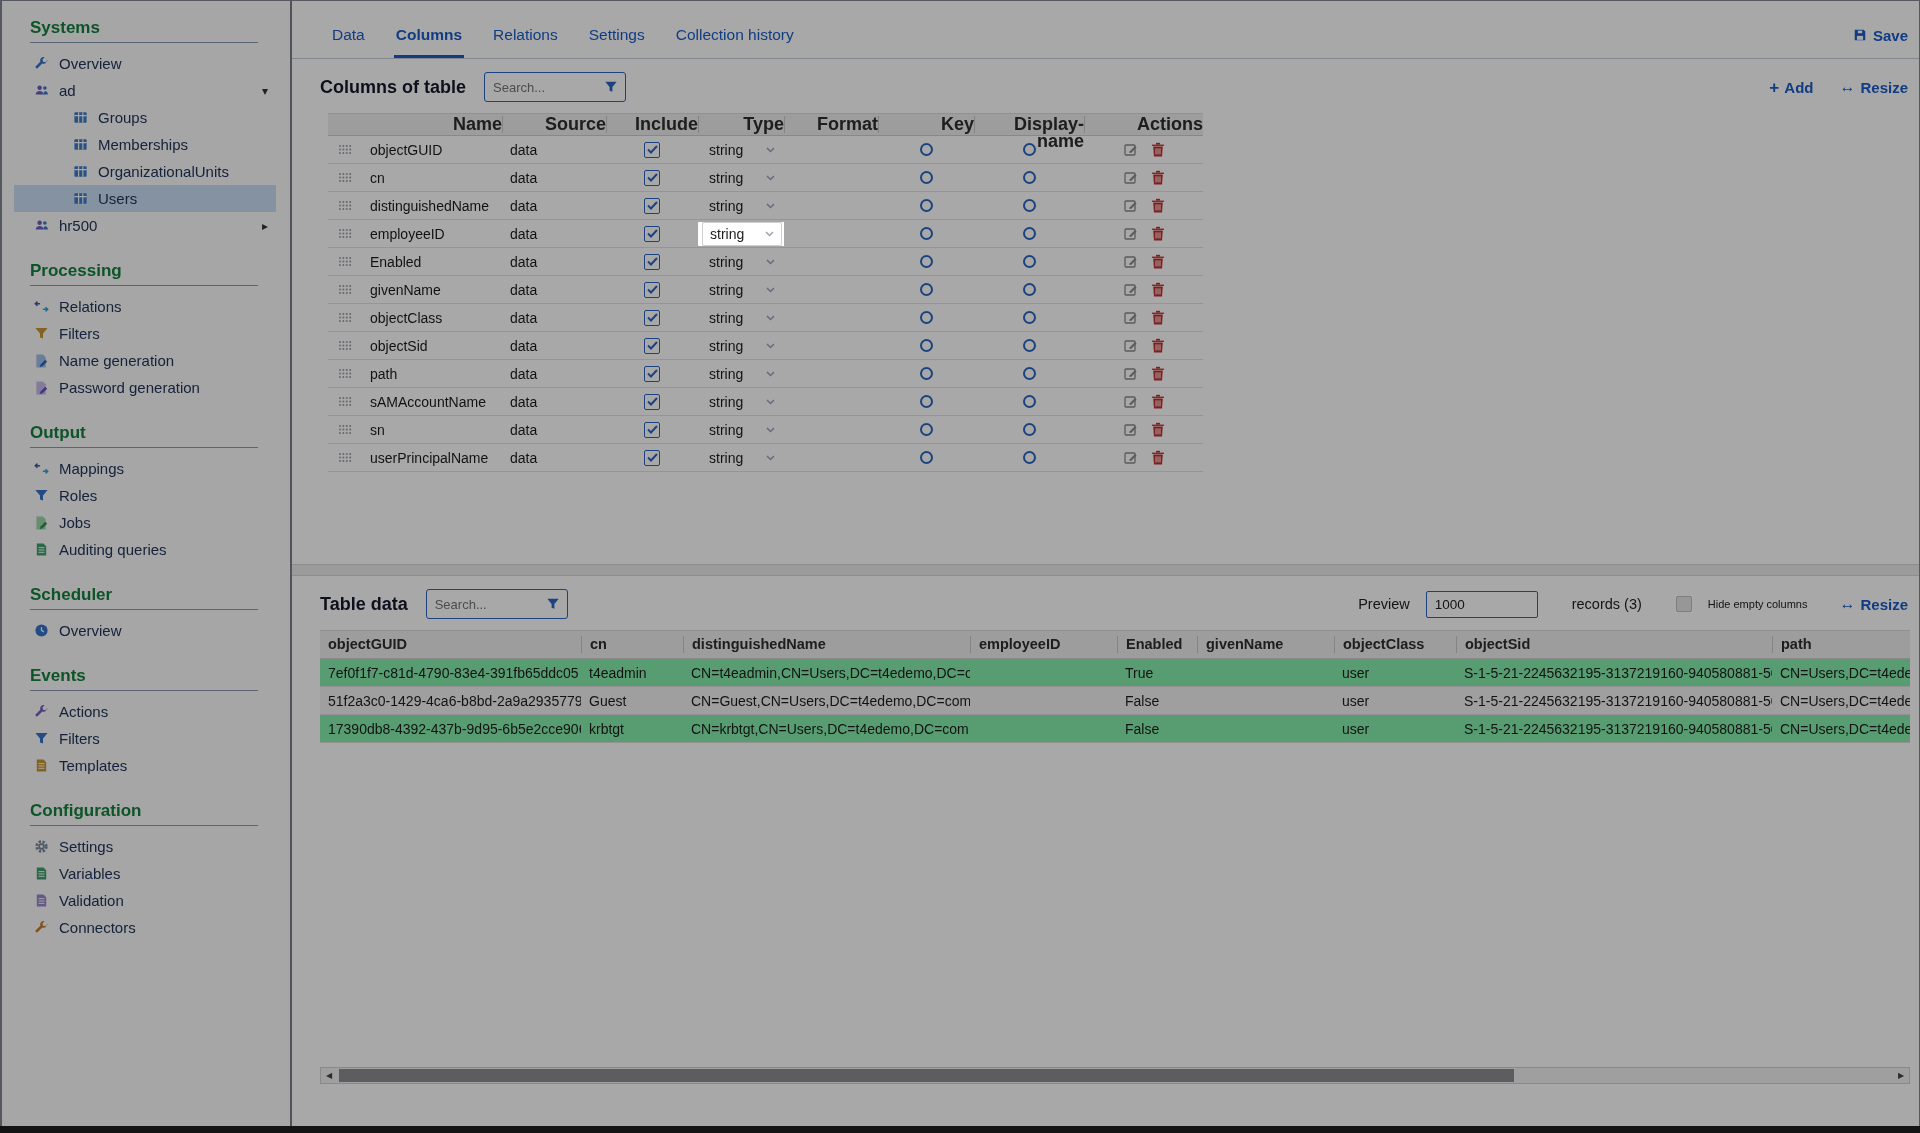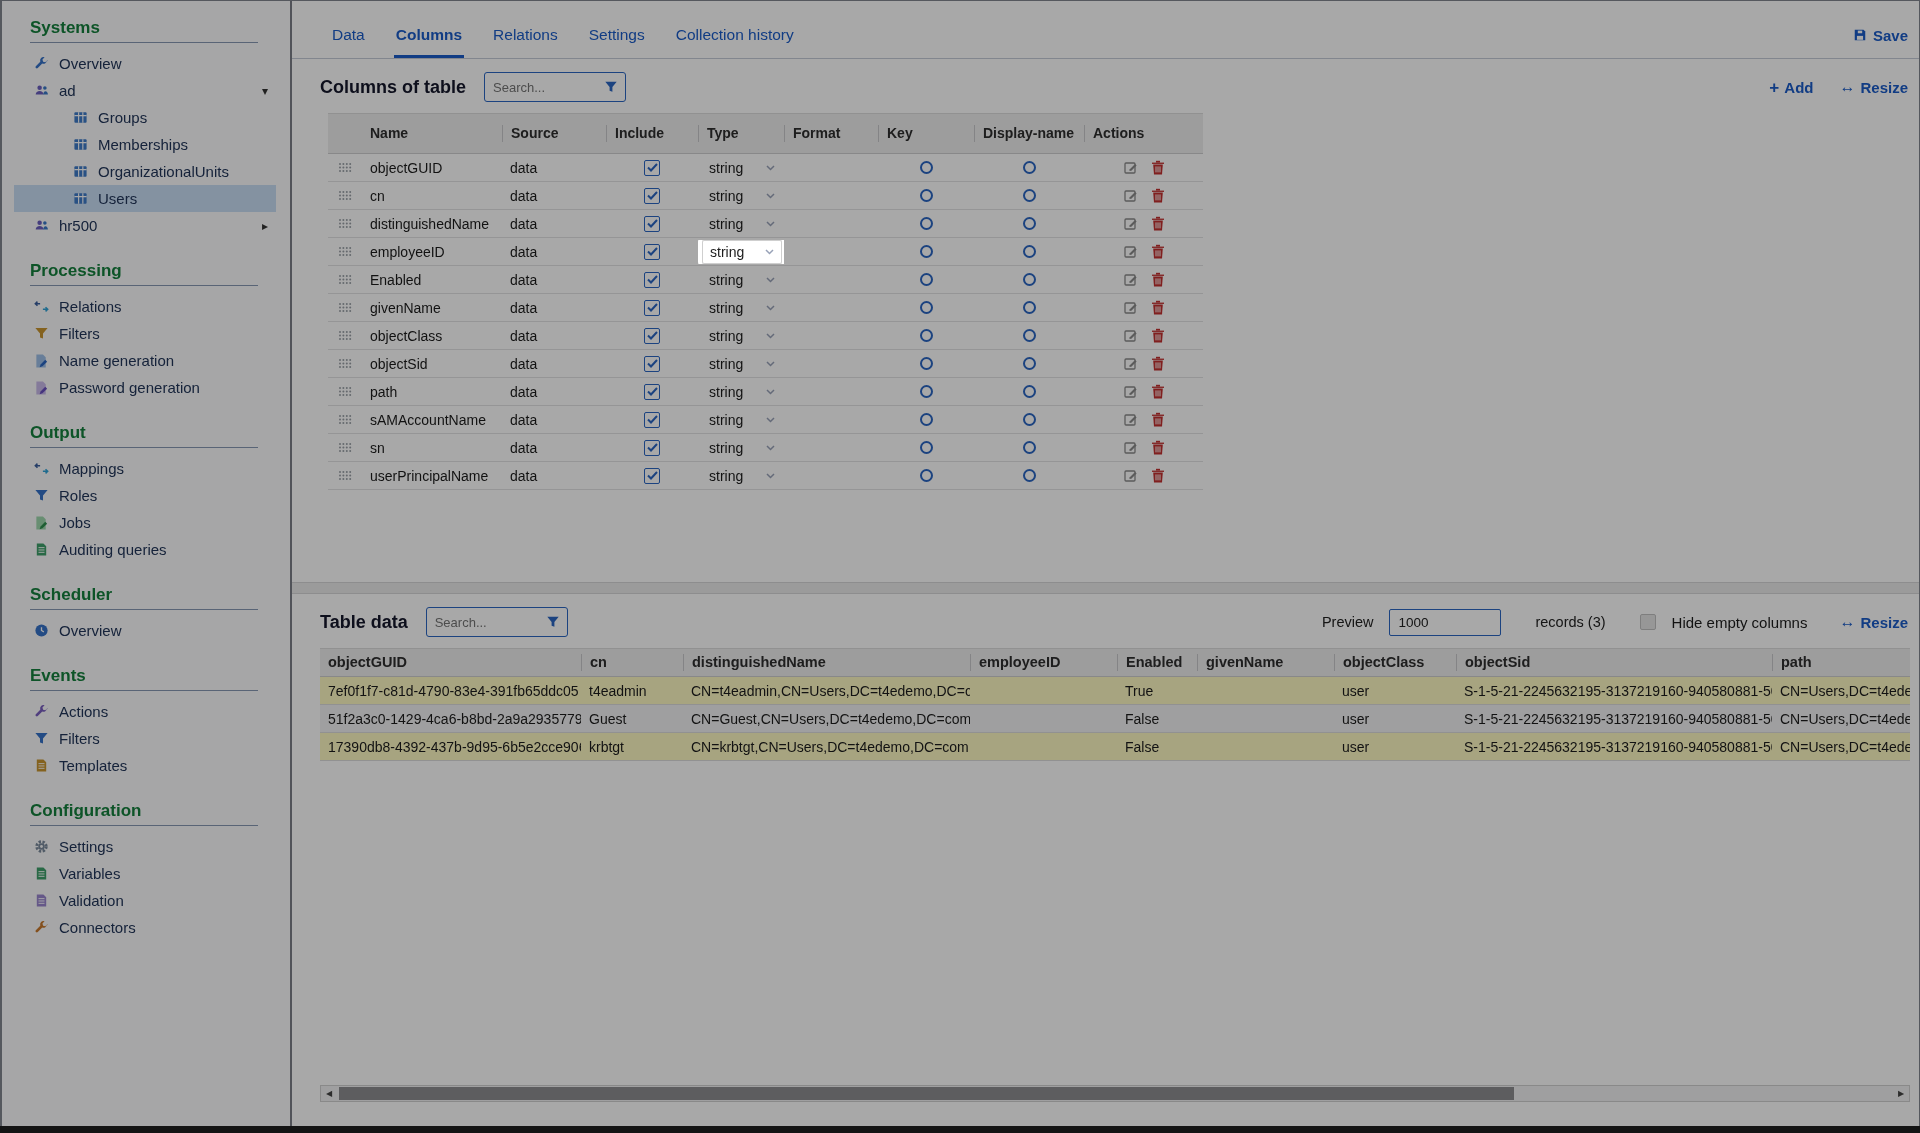--- a/index.html
+++ b/index.html
@@ -71,23 +71,23 @@
   .head-right { margin-left:auto; display:flex; align-items:center; gap:26px; }
 
   
   .col-table { margin-left:36px; width:875px; }
   .col-head, .col-row {
     display:grid;
     grid-template-columns:34px 140px 104px 92px 86px 94px 96px 110px 119px;
     align-items:center;
   }
   .col-head {
-    height:41px; background:#eeeeef;
+    height:23px; background:#eeeeef;
     border-top:1px solid #dcdcdd; border-bottom:1px solid #cfcfd0;
-    font-size:14px; font-weight:600; color:#2e2e2e;
+    font-size:18px; font-weight:600; color:#2e2e2e;text-align:right;
   }
   .col-head .hcell { padding-left:8px; height:17px; line-height:17px; border-left:1px solid #c9c9cb; }
   .col-head .hcell.nb { border-left:none; }
   .col-row { height:28px; border-bottom:1px solid #e3e3e4; font-size:14px; }
   .col-row .cell { padding-left:8px; overflow:hidden; white-space:nowrap; }
   .handle-cell { display:flex; justify-content:center; }
   .center-cell { display:flex; justify-content:center; padding-left:0 !important; }
   .cb {
     width:16px; height:16px; border:1px solid #2b66c2; border-radius:2px;
     background:#fff; display:flex; align-items:center; justify-content:center;
@@ -109,36 +109,36 @@
 
   
   .data-head-right { margin-left:auto; display:flex; align-items:center; gap:16px; }
   .preview-label, .records-label { font-size:14.5px; color:#222; }
   .preview-input {
     width:112px; height:27px; border:1px solid #2b66c2; border-radius:2px;
     font-family:"Liberation Sans",sans-serif; font-size:13.5px; color:#222; padding:0 8px; outline:none;
   }
   .records-label { margin-right:18px;padding-left:18px; }
   .empty-cb { width:16px; height:16px; background:#e6e6e6; border:1px solid #c0c0c0; border-radius:2px; }
-  .hide-empty-label { font-size:15px; color:#1c1c1c; margin-right:16px; }
+  .hide-empty-label { font-size:11px; color:#1c1c1c; margin-right:16px; }
 
   .data-table { margin:4px 12px 0 28px; width:1590px; }
   .dt-head, .dt-row {
     display:grid;
     grid-template-columns:261px 102px 287px 147px 80px 137px 122px 316px 1fr;
     align-items:center;
   }
   .dt-head {
     height:29px; background:#eeeeef;
     border-top:1px solid #dcdcdd; border-bottom:1px solid #cfcfd0;
     font-size:14.5px; font-weight:600; color:#2e2e2e;
   }
   .dt-head .hcell { padding-left:8px; height:17px; line-height:17px; border-left:1px solid #c9c9cb; overflow:hidden; white-space:nowrap; }
   .dt-head .hcell.nb { border-left:none; }
-  .dt-row { height:28px; border-bottom:1px solid #dcdcdd; font-size:14px; background:#fef9c3; }
+  .dt-row { height:28px; border-bottom:1px solid #dcdcdd; font-size:14px; background:#86efac; }
   .dt-row:nth-child(even) { background:#f2f2f3; }
   .dt-row .cell { padding-left:8px; overflow:hidden; white-space:nowrap; }
   .data-bottom-space { height:324px; }
 
   
   .hscroll {
     position:relative; margin:0 12px 0 28px; width:1590px; height:17px;
     background:#f2f2f3; border:1px solid #d0d0d0;
   }
   .hscroll .arrow {

